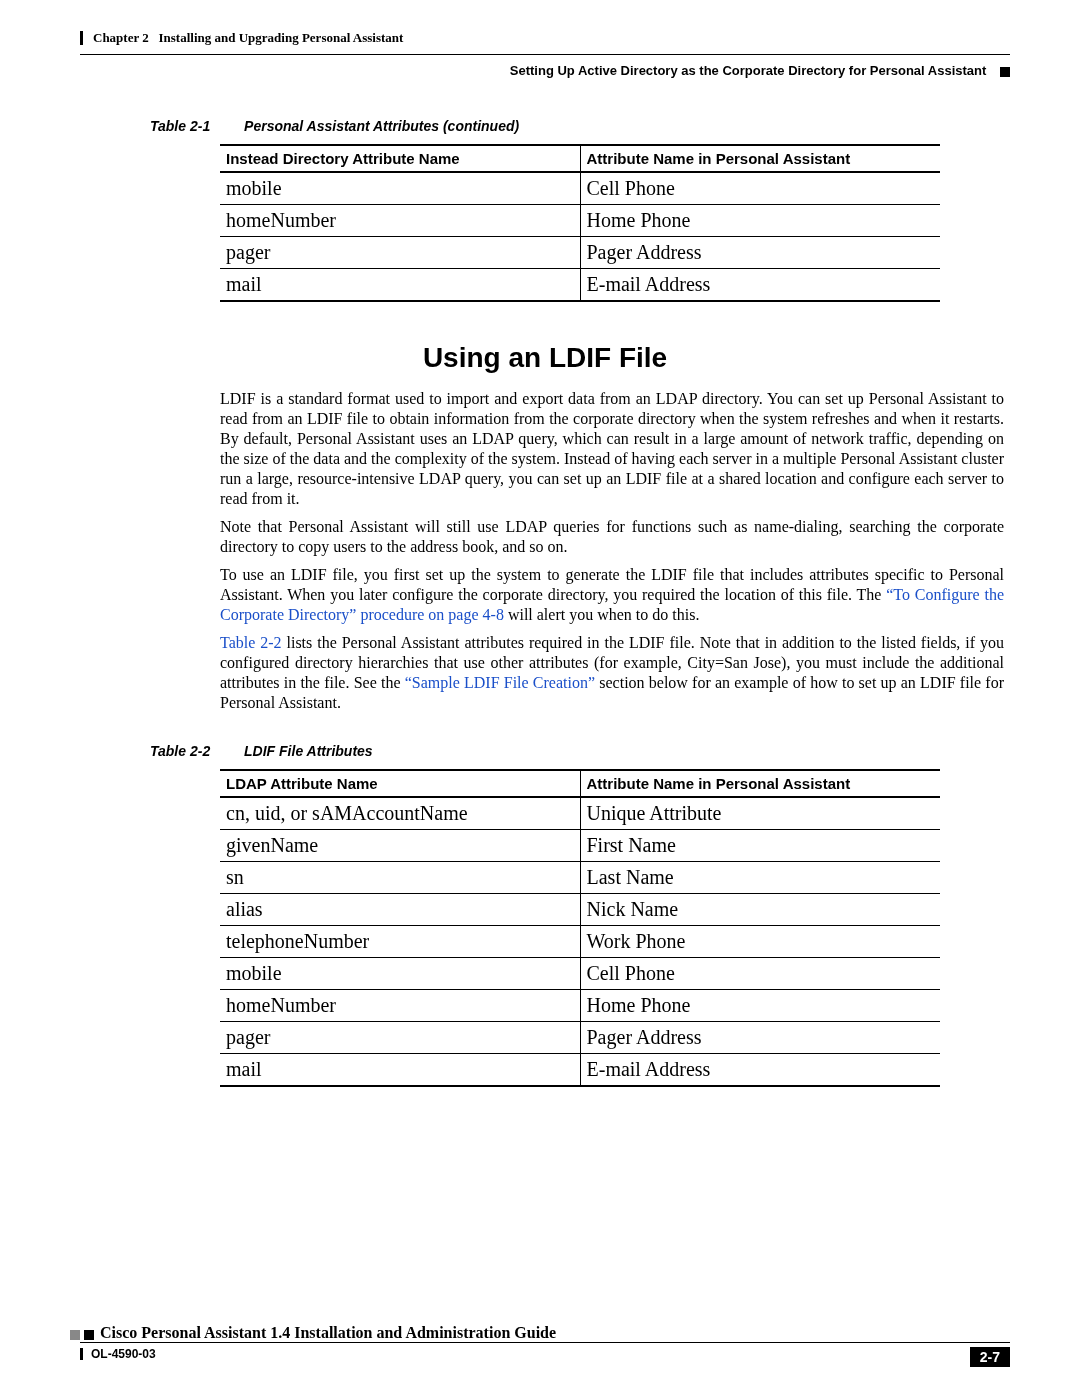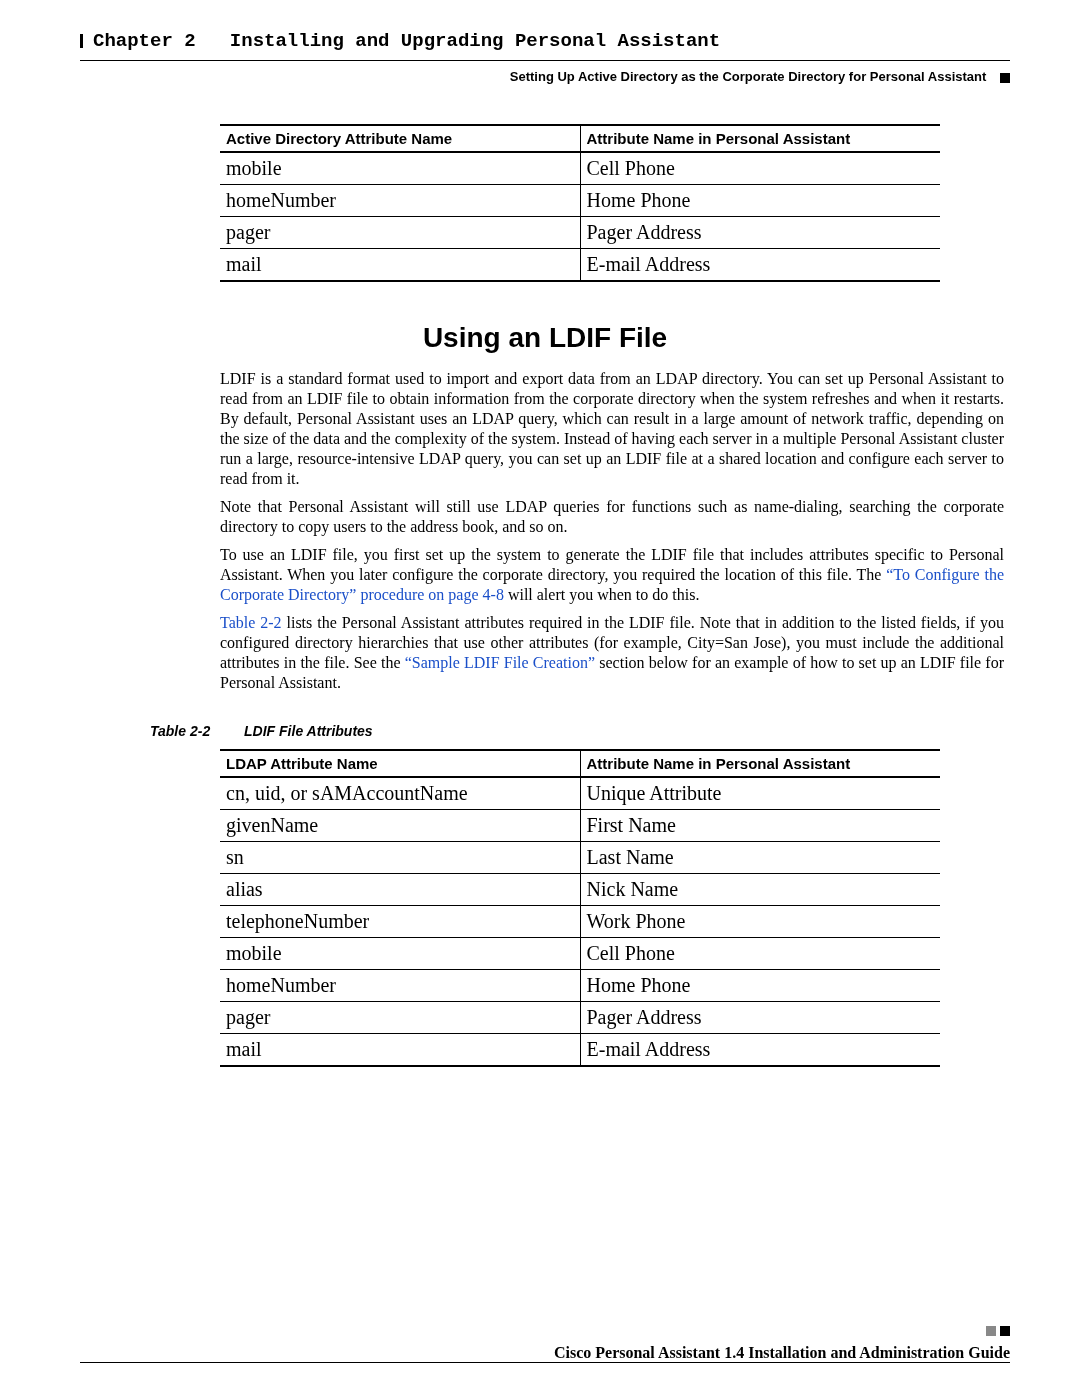--- a/index.html
+++ b/index.html
@@ -15,23 +15,23 @@
     box-sizing: border-box;
     position: relative;
     min-height: 1397px;
   }
   .header {
     margin-bottom: 40px;
   }
   .header-top {
     display: flex;
     align-items: center;
-    font-family: Liberation Mono, monospace;
-    font-weight: bold;
-    font-size: 19px;
+    font-family: Liberation Serif, serif;
+    font-weight: bold;
+    font-size: 13px;
     margin-bottom: 8px;
     margin-left: 10px;
   }
   .header-top .bar {
     display: inline-block;
     width: 3px;
     height: 14px;
     background: #000;
     margin-right: 10px;
   }
@@ -138,21 +138,21 @@
     display:inline-block;
     background:#000;
     color:#fff;
     font-weight:bold;
     padding:2px 10px;
     font-size:14px;
     font-family: Arial, Helvetica, sans-serif;
   }
   .footer-right-stack {
     display:flex;
-    flex-direction:column;
+    flex-direction:row;
     align-items:flex-end;
     gap:6px;
   }
   .footer-right-decor {
     display:flex;
     align-items:center;
     gap:4px;
     margin-bottom:2px;
   }
   .footer-right-decor .sq { width:10px;height:10px;background:#000;display:inline-block;}
@@ -168,24 +168,28 @@
       <span>Chapter 2</span>
       <span>&nbsp;&nbsp;&nbsp;</span>
       <span>Installing and Upgrading Personal Assistant</span>
     </div>
     <div class="header-sub">
       <span>Setting Up Active Directory as the Corporate Directory for Personal Assistant</span>
       <span class="sq"></span>
     </div>
   </div>
 
+  <div class="table-caption">
+    <span class="tlabel">Table 2-1</span>
+    <span>Personal Assistant Attributes (continued)</span>
+  </div>
   <table class="attr">
     <thead>
       <tr>
-        <th class="lcol">Active Directory Attribute Name</th>
+        <th class="lcol">Instead Directory Attribute Name</th>
         <th>Attribute Name in Personal Assistant</th>
       </tr>
     </thead>
     <tbody>
       <tr>
           <td class="lcol">mobile</td>
           <td>Cell Phone</td>
         </tr>
       <tr>
           <td class="lcol">homeNumber</td>
@@ -268,14 +272,21 @@
 
   <div class="footer">
     <div class="footer-right-stack">
       <div class="footer-right-decor">
         <span class="sq light"></span>
           <span class="sq"></span>
       </div>
       <div class="footer-right">Cisco Personal Assistant 1.4 Installation and Administration Guide</div>
     </div>
     <div class="footer-line"></div>
+    <div class="footer-row">
+      <div class="footer-left">
+        <span class="bar"></span>
+        <span>OL-4590-03</span>
+      </div>
+      <span class="page-badge">2-7</span>
+    </div>
   </div>
 </div>
 
 </body></html>

